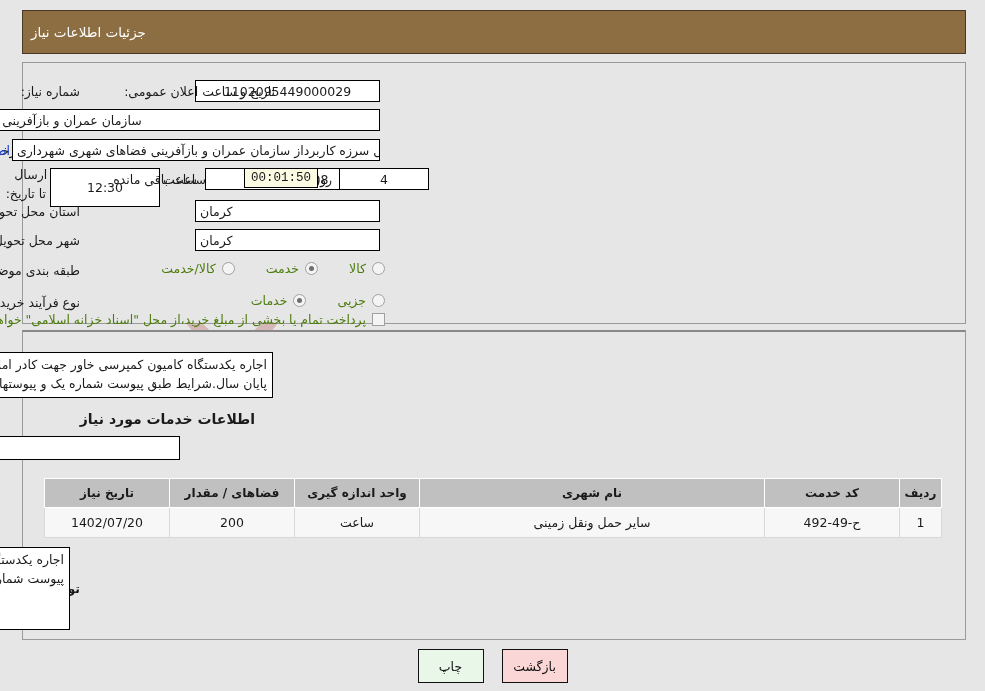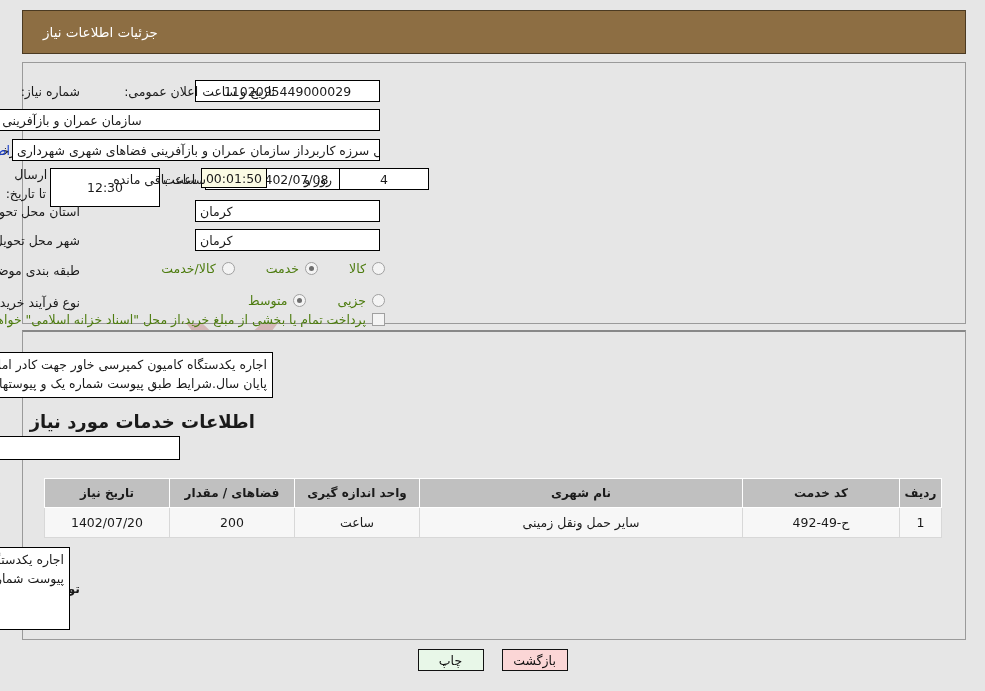--- a/index.html
+++ b/index.html
@@ -51,21 +51,21 @@
     background: #8d6e43;
     border: 1px solid #4b3a22;
     color: #ffffff;
     font-size: 13.5px;
     display: flex;
     align-items: center;
     justify-content: flex-end;
     padding-left: 0; padding-right: 0;
     z-index: 2;
   }
-  .header-bar .title { margin-left: 20px; text-align: center; }
+  .header-bar .title { margin-left: 8px; text-align: center; }
 
   
   .panel {
     position: absolute;
     background: #e6e6e6;
     border: 1px solid #9a9a9a;
     z-index: 1;
   }
   .panel-top   { left: 22px; top: 62px;  width: 944px; height: 262px; }
   .panel-mid   { left: 22px; top: 330px; width: 944px; height: 310px; border-top: 2px solid #888; }
@@ -198,21 +198,21 @@
   .btn {
     min-width: 66px;
     height: 22px;
     border: 1px solid #111;
     font-size: 12.5px;
     color: #111;
     display: flex;
     align-items: center;
     justify-content: center;
     cursor: pointer;
-    padding: 4px 10px;
+    padding: 16px 10px;
   }
   .btn-print  { background: #e8f7e8; }
   .btn-back   { background: #fbd6d6; }
 </style>
 </head>
 <body>
 
 <div class="page">
 
   <div class="watermark">
@@ -241,21 +241,21 @@
   <div class="lbl" style="right:905px; top:143px;">ایجاد کننده درخواست:</div>
   <div class="fld right" style="right:605px; top:139px; width:368px; height:22px;">علی حسنی سرزه کاربرداز سازمان عمران و بازآفرینی فضاهای شهری شهرداری</div>
   <div class="link" style="right:975px; top:143px;">اطلاعات تماس خریدار</div>
 
   <div class="lbl" style="right:905px; top:166px; width:88px; white-space:normal; line-height:1.5;">مهلت ارسال پاسخ: تا تاریخ:</div>
   <div class="fld center" style="right:605px; top:168px; width:175px; height:22px;">1402/07/08</div>
   <div class="lbl" style="right:788px; top:172px;">ساعت</div>
   <div class="fld center" style="right:825px; top:168px; width:110px; height:39px;">12:30</div>
   <div class="fld center" style="right:556px; top:168px; width:90px; height:22px;">4</div>
   <div class="lbl" style="right:653px; top:172px;">روز و</div>
-  <div class="fld center yellow" style="right:718px; top:168px; width:66px; height:20px;">00:01:50</div>
+  <div class="fld center yellow" style="right:667px; top:168px; width:74px; height:20px;font-family:Liberation Mono, monospace;">00:01:50</div>
   <div class="lbl" style="right:779px; top:172px;">ساعت باقی مانده</div>
 
   <div class="lbl" style="right:905px; top:204px;">استان محل تحویل:</div>
   <div class="fld right" style="right:605px; top:200px; width:185px; height:22px;">کرمان</div>
 
   <div class="lbl" style="right:905px; top:233px;">شهر محل تحویل:</div>
   <div class="fld right" style="right:605px; top:229px; width:185px; height:22px;">کرمان</div>
 
   <div class="lbl" style="right:905px; top:263px;">طبقه بندی موضوعی:</div>
   <div class="radio-row" style="right:600px; top:260px;">
@@ -274,46 +274,46 @@
   </div>
 
   <div class="lbl" style="right:905px; top:295px;">نوع فرآیند خرید :</div>
   <div class="radio-row" style="right:600px; top:292px;">
     <span class="radio-item">
       <span class="rdot"></span>
       <span class="rtext">جزیی</span>
     </span>
     <span class="radio-item">
       <span class="rdot sel"></span>
-      <span class="rtext">متوسط</span>
+      <span class="rtext">خدمات</span>
     </span>
     <span class="radio-item" style="margin-left:14px;">
       <span class="cbox"></span>
       <span class="rtext">پرداخت تمام یا بخشی از مبلغ خرید،از محل "اسناد خزانه اسلامی" خواهد بود.</span>
     </span>
   </div>
 
   <div class="panel panel-mid"></div>
 
   <div class="lbl lbl-b" style="right:905px; top:362px;">شرح کلی نیاز:</div>
   <div class="ta" style="right:712px; top:352px; width:560px; height:46px;">
     <span>اجاره یکدستگاه کامیون کمپرسی خاور جهت کادر امانی معاونت حمل و نقل به مقدار 300 ساعت ماهانه تا پایان سال.شرایط طبق پیوست شماره یک و پیوستها ضمیمه گردند</span>
     
   </div>
 
-  <div class="lbl lbl-b" style="right:730px; top:411px; font-size:18px;">اطلاعات خدمات مورد نیاز</div>
+  <div class="lbl lbl-b" style="right:730px; top:411px; font-size:14px;">اطلاعات خدمات مورد نیاز</div>
 
   <div class="lbl lbl-b" style="right:905px; top:442px;">گروه خدمت:</div>
   <div class="fld right" style="right:805px; top:436px; width:625px; height:24px;">حمل و نقل و انبارداری</div>
 
   <table class="tbl">
     <thead>
       <tr>
         <th style="width:42px;">ردیف</th>
-        <th style="width:157px;margin-left:23px;">کد خدمت</th>
+        <th style="width:135px;margin-left:23px;">کد خدمت</th>
         <th>نام شهری</th>
         <th style="width:125px;">واحد اندازه گیری</th>
         <th style="width:125px;">فضاهای / مقدار</th>
         <th style="width:125px;">تاریخ نیاز</th>
       </tr>
     </thead>
     <tbody>
       <tr>
         <td>1</td>
         <td>ح-49-492</td>

